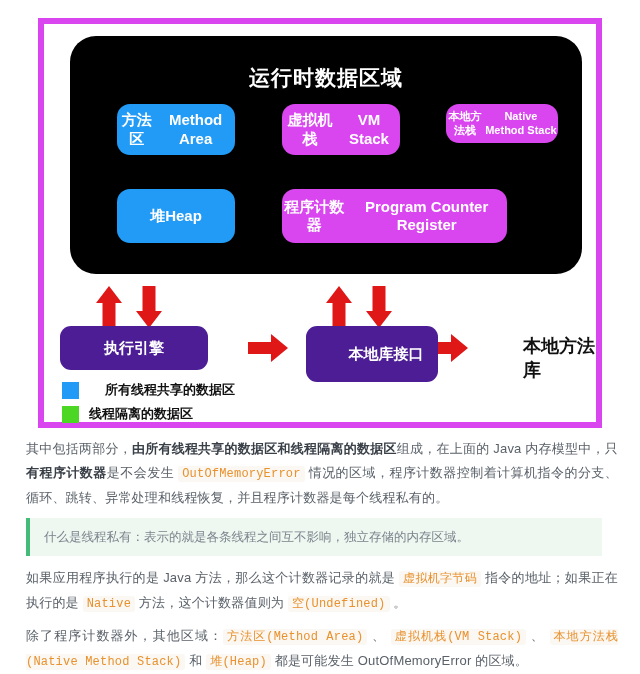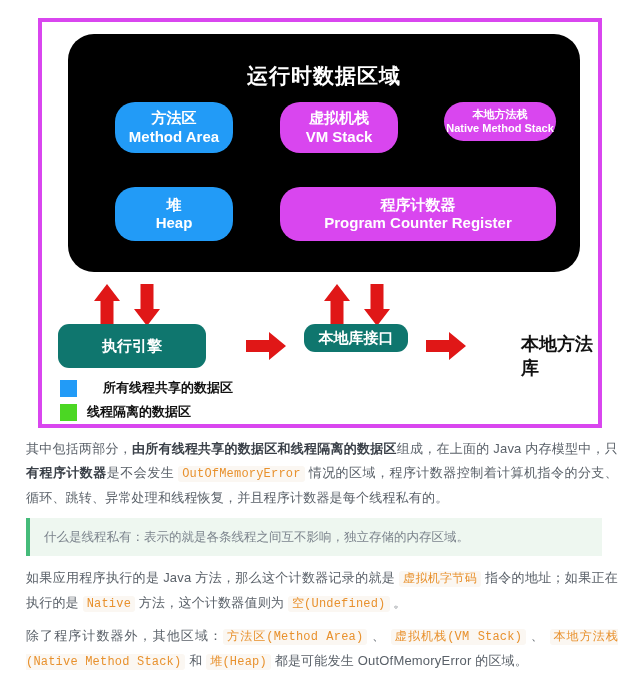--- a/index.html
+++ b/index.html
@@ -16,21 +16,21 @@
   }
 
   
   #diagram-figure {
     position: absolute;
     left: 38px;
     top: 18px;
     width: 564px;
     height: 410px;
     background: #ffffff;
-    border: 4px solid #d946ef;
+    border: 6px solid #d946ef;
     box-sizing: border-box;
   }
 
   
   #runtime-panel {
     position: absolute;
     left: 26px;
     top: 12px;
     width: 512px;
     height: 238px;
@@ -45,24 +45,24 @@
     width: 100%;
     text-align: center;
     color: #ffffff;
     font-size: 21px;
     font-weight: bold;
     letter-spacing: 1px;
   }
 
   .mem-box {
     position: absolute;
-    border-radius: 20px;
+    border-radius: 13px;
     color: #ffffff;
     display: flex;
-    flex-direction: column;
+    flex-direction: row;
     align-items: center;
     justify-content: center;
     text-align: center;
     font-weight: bold;
     line-height: 1.22;
     box-sizing: border-box;
   }
   .mem-box .cn { display: block; }
   .mem-box .en { display: block; }
 
@@ -82,21 +82,21 @@
     left: 376px; top: 68px; width: 112px; height: 39px;
     font-size: 11px;
   }
 
   
   #box-heap {
     left: 47px; top: 153px; width: 118px; height: 54px;
     font-size: 15px;
   }
   #box-pc-register {
-    left: 212px; top: 153px; width: 276px; height: 54px;
+    left: 212px; top: 153px; width: 225px; height: 54px;
     font-size: 15px;
   }
 
   
   .arrow { position: absolute; }
 
   .arrow-up, .arrow-down {
     width: 26px; height: 42px;
   }
   .arrow-right {
@@ -109,31 +109,31 @@
   #arrow-down-left { left: 92px;  top: 262px; }
   #arrow-up-right  { left: 282px; top: 262px; }
   #arrow-down-right{ left: 322px; top: 262px; }
 
   #arrow-right-engine { left: 204px; top: 310px; }
   #arrow-right-native { left: 384px; top: 310px; }
 
   .proc-box {
     position: absolute;
     border-radius: 11px;
-    background: #0f766e;
+    background: #4c1d95;
     color: #ffffff;
     font-size: 15px;
     font-weight: bold;
     display: flex;
     align-items: center;
     justify-content: center;
     text-align: center;
   }
   #box-exec-engine  { left: 16px;  top: 302px; width: 148px; height: 44px; }
-  #box-native-iface { left: 262px; top: 302px; width: 104px; height: 28px; }
+  #box-native-iface { left: 262px; top: 302px; width: 104px; height: 56px; padding-left: 28px; }
 
   #label-native-lib {
     position: absolute;
     left: 442px; top: 310px;
     font-size: 18px;
     font-weight: bold;
     color: #111111;
     margin-left: 37px;
   }
 

